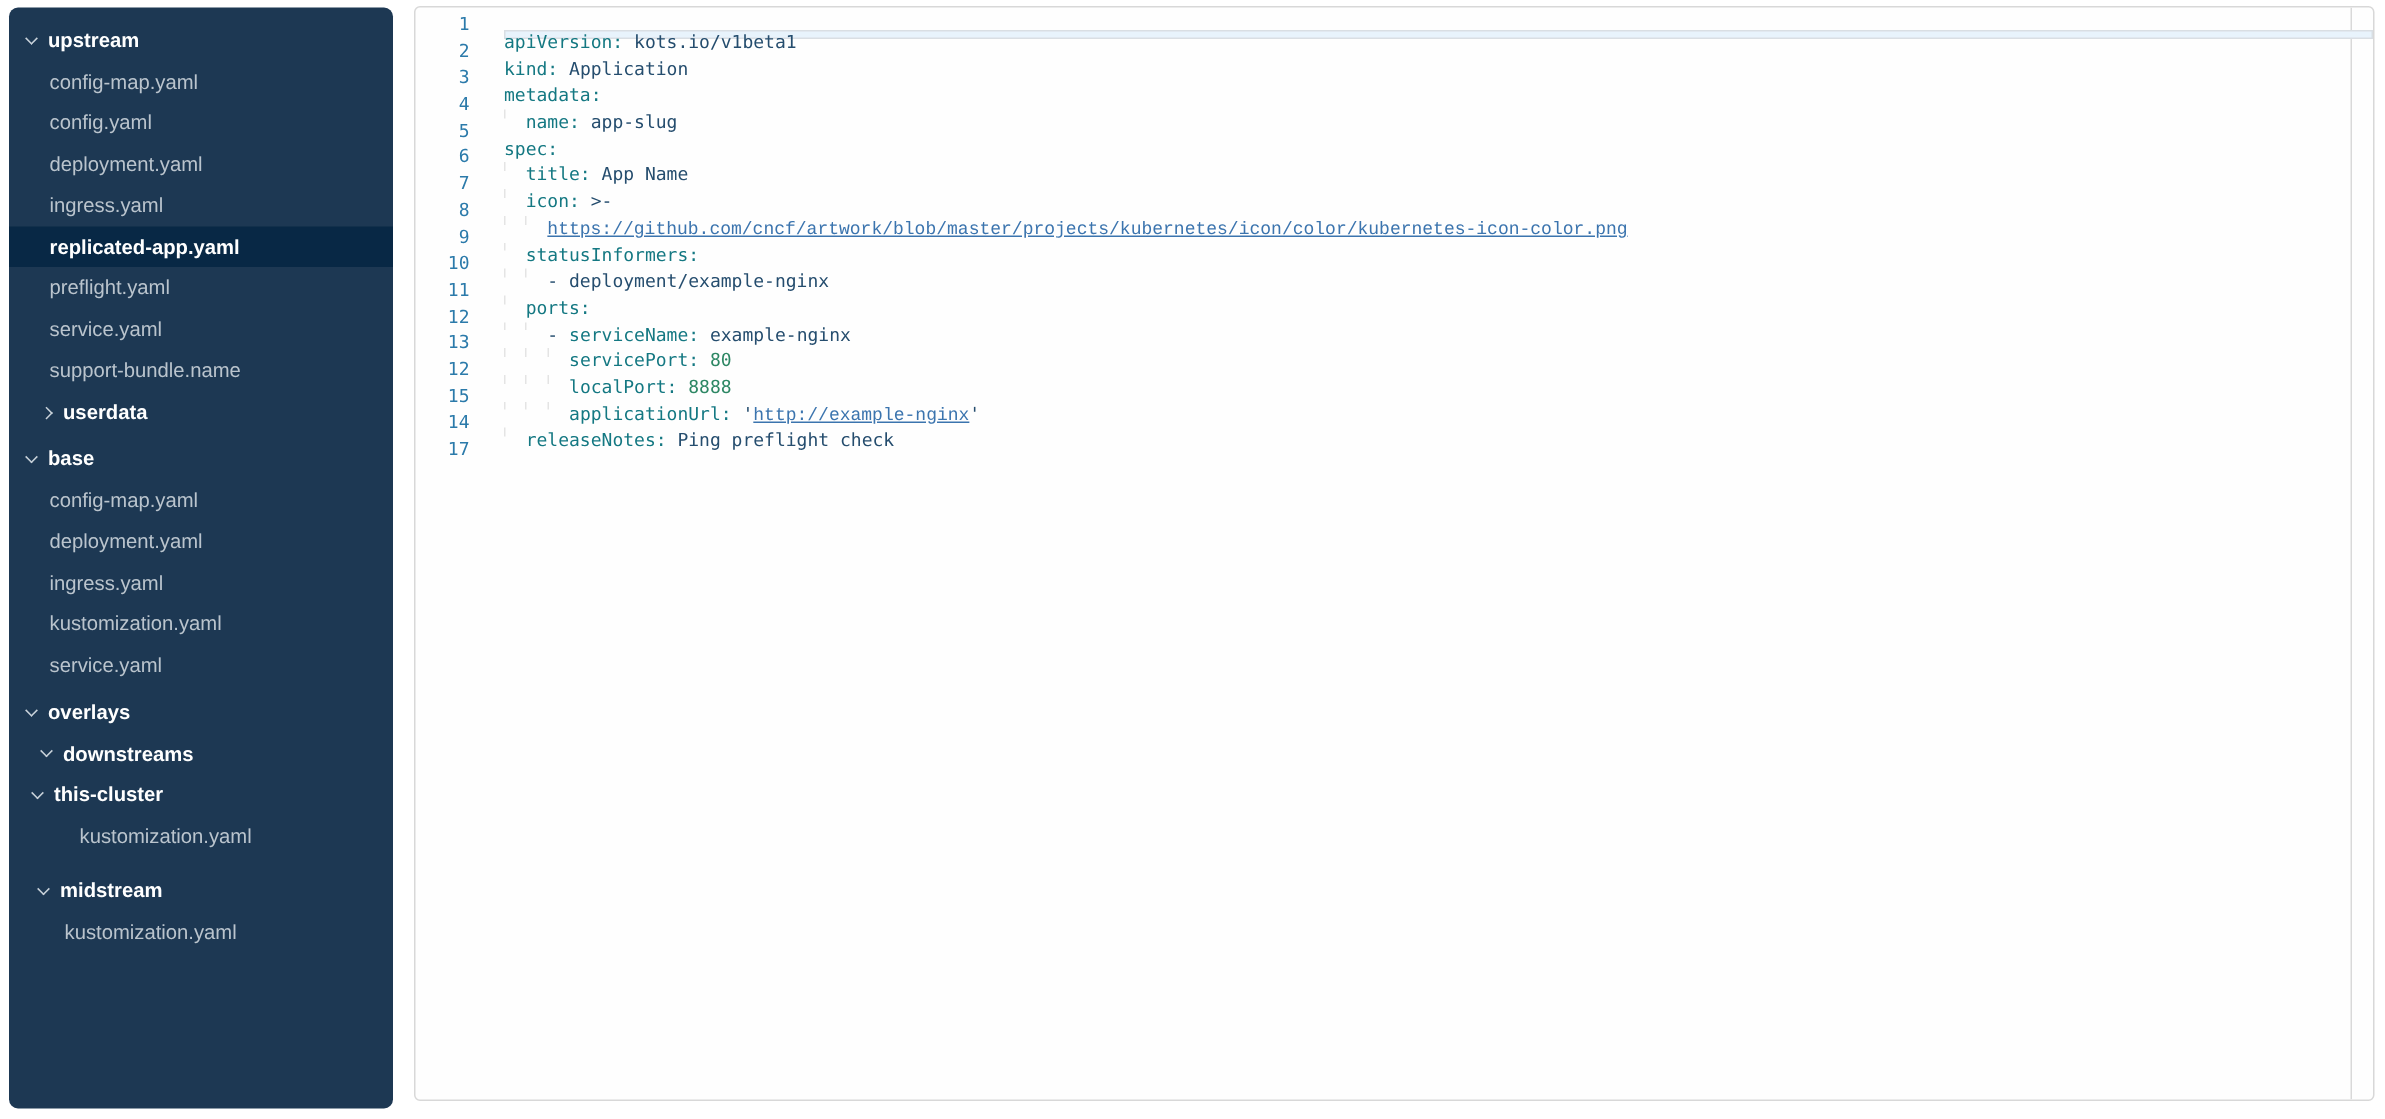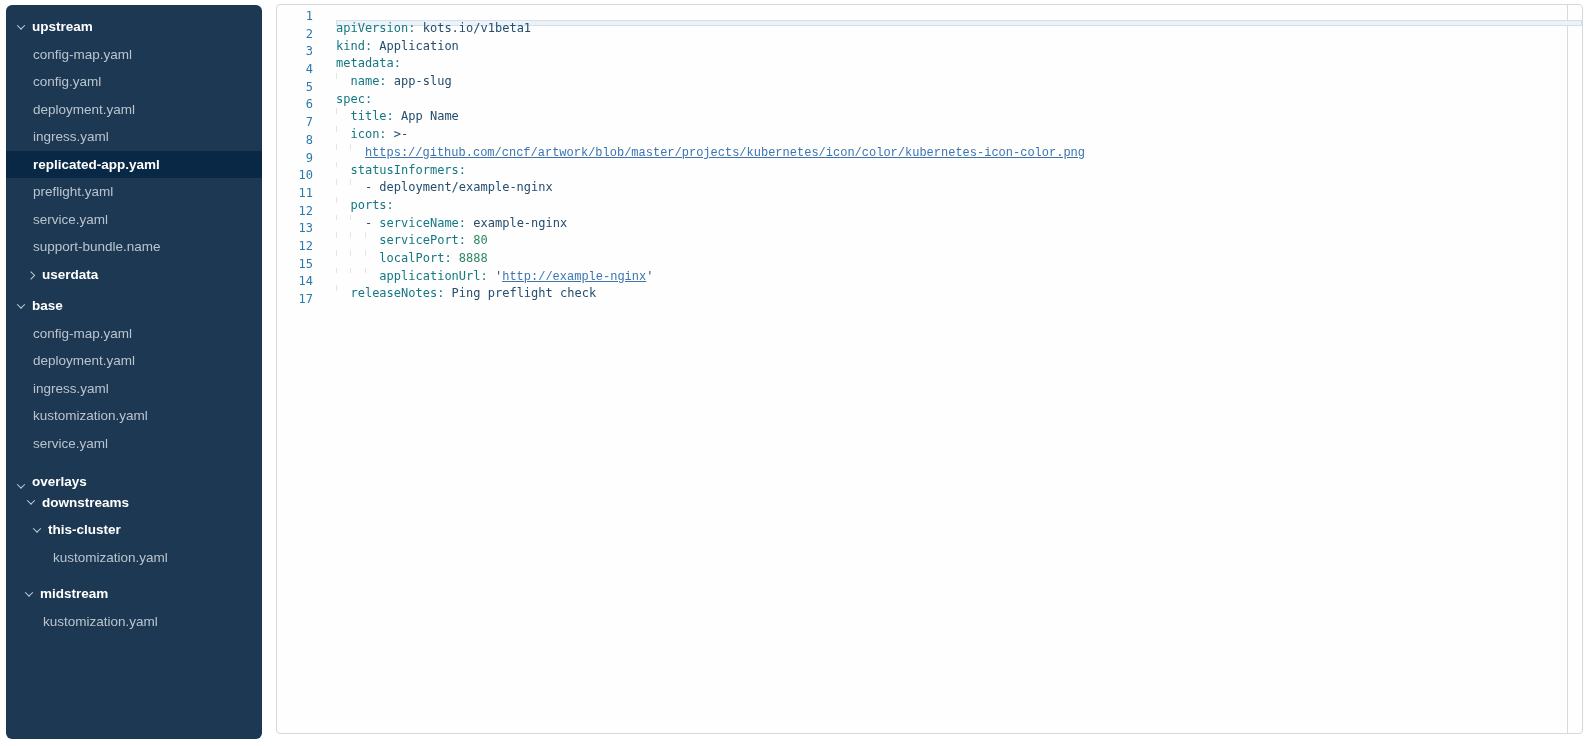--- a/index.html
+++ b/index.html
@@ -149,29 +149,29 @@
     </div>
     <div class="side-row file" style="padding-left: 27px;">
       <span>ingress.yaml</span>
     </div>
     <div class="side-row file" style="padding-left: 27px;">
       <span>kustomization.yaml</span>
     </div>
     <div class="side-row file" style="padding-left: 27px;">
       <span>service.yaml</span>
     </div>
-    <div class="side-row dir gap-sm" style="padding-left: 12px; align-items: flex-end;">
+    <div class="side-row dir gap-sm" style="padding-left: 12px;">
       <span class="chev down"></span>
       <span>overlays</span>
     </div>
     <div class="side-row dir" style="padding-left: 22px;">
       <span class="chev down"></span>
       <span>downstreams</span>
     </div>
-    <div class="side-row dir" style="padding-left: 28px;">
+    <div class="side-row dir" style="padding-left: 16px;">
       <span class="chev down"></span>
       <span>this-cluster</span>
     </div>
     <div class="side-row file" style="padding-left: 47px;">
       <span>kustomization.yaml</span>
     </div>
     <div class="side-row dir gap-md" style="padding-left: 20px;">
       <span class="chev down"></span>
       <span>midstream</span>
     </div>

